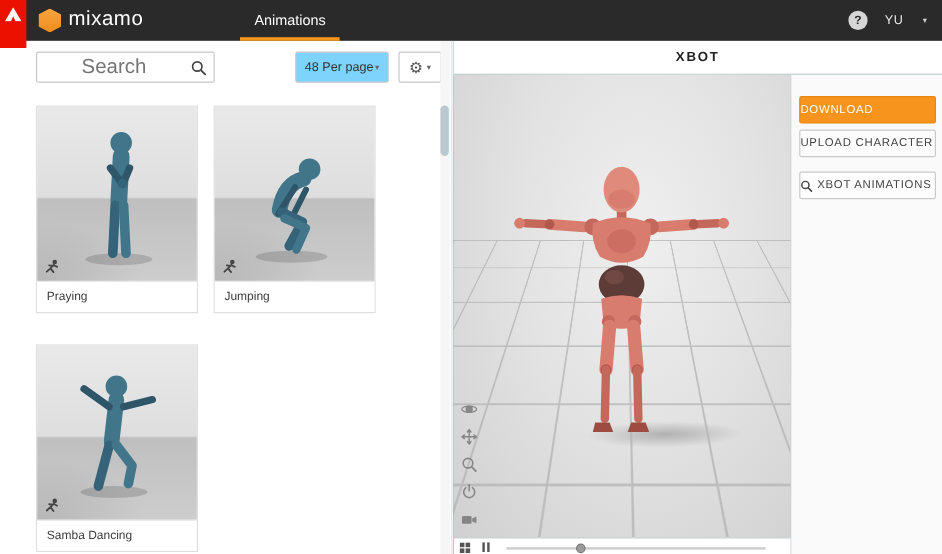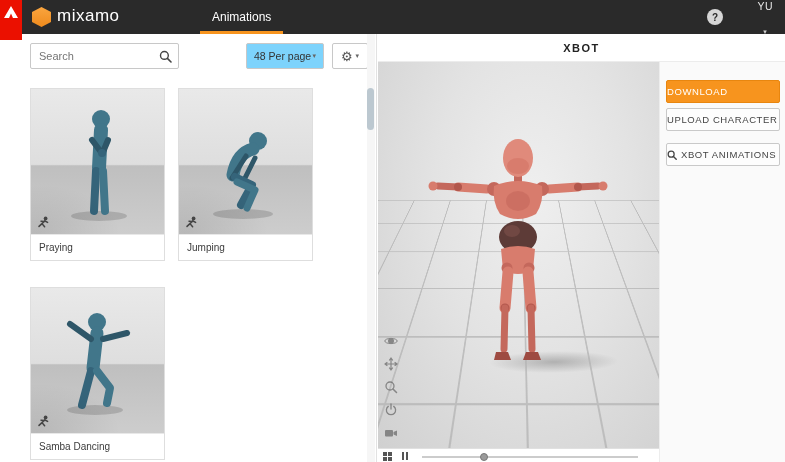--- a/index.html
+++ b/index.html
@@ -15,29 +15,29 @@
                 background:linear-gradient(180deg,#f9a53f 0%,#ef8b1d 100%);
                 clip-path:polygon(50% 0,100% 25%,100% 75%,50% 100%,0 75%,0 25%); }
   .brand { position:absolute; left:57px; top:6px; font-size:17px; color:#fff; letter-spacing:.5px; font-weight:500; }
   .tab { position:absolute; top:0; height:34px; display:flex; align-items:center; padding:0 12px; font-size:12px; cursor:pointer; }
   .tab-characters { left:132px; color:#9a9a9a; }
   .tab-animations { left:200px; color:#fff; border-bottom:3px solid #f7941e; padding-top:3px; }
   .help-circle { position:absolute; right:62px; top:9px; width:16px; height:16px; border-radius:50%;
                  background:#d6d6d6; color:#2a2a2a; font-size:10px; font-weight:bold;
                  display:flex; align-items:center; justify-content:center; cursor:pointer; }
   .user-menu { position:absolute; right:12px; top:0; height:34px; display:flex; align-items:center; gap:16px;
-               color:#e8e8e8; font-size:10.5px; letter-spacing:.5px; cursor:pointer;flex-direction:column; }
+               color:#e8e8e8; font-size:10.5px; letter-spacing:.5px; cursor:pointer; }
   .user-caret { font-size:7px; color:#cfcfcf; }
 
   
   .left-panel { position:absolute; left:0; top:34px; width:377px; height:428px; background:#fff;
                 border-right:1px solid #e2e2e2; }
   .search-box { position:absolute; left:30px; top:9px; width:149px; height:26px; border:1px solid #c8c8c8;
                 border-radius:2px; background:#fff; }
-  .search-box input { width:100%; height:100%; border:0; outline:none; padding:0 26px 0 8px; font-size:11px; color:#333; background:transparent; }
+  .search-box input { width:100%; height:100%; border:0; outline:none; padding:0 26px 0 8px; font-size:17px; color:#333; background:transparent;margin-left:29px; }
   .search-glyph { position:absolute; right:6px; top:6px; }
   .perpage { position:absolute; left:246px; top:9px; width:78px; height:26px; border:1px solid #c8c8c8;
              border-radius:2px; background:#7dd3fc; display:flex; align-items:center; justify-content:space-between;
              padding:0 7px; font-size:10.5px; color:#333; cursor:pointer; }
   .caret { font-size:7px; color:#666; }
   .gear-btn { position:absolute; left:332px; top:9px; width:36px; height:26px; border:1px solid #c8c8c8;
               border-radius:2px; background:#fff; display:flex; align-items:center; justify-content:center;
               gap:3px; cursor:pointer; }
   .gear-glyph { font-size:13px; color:#555; line-height:1; }
 

